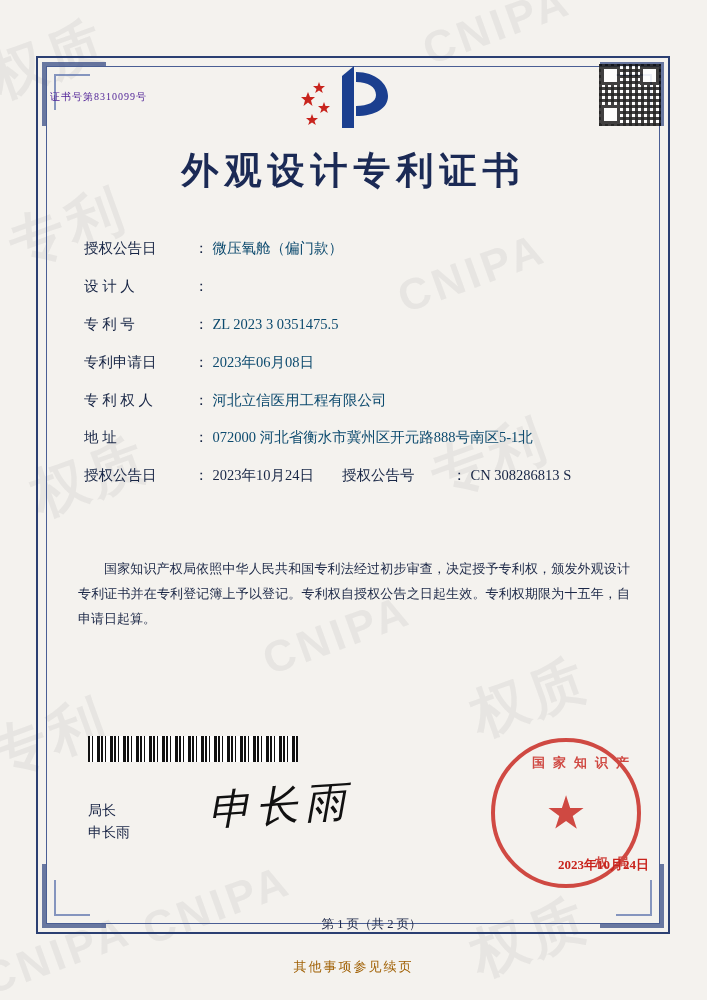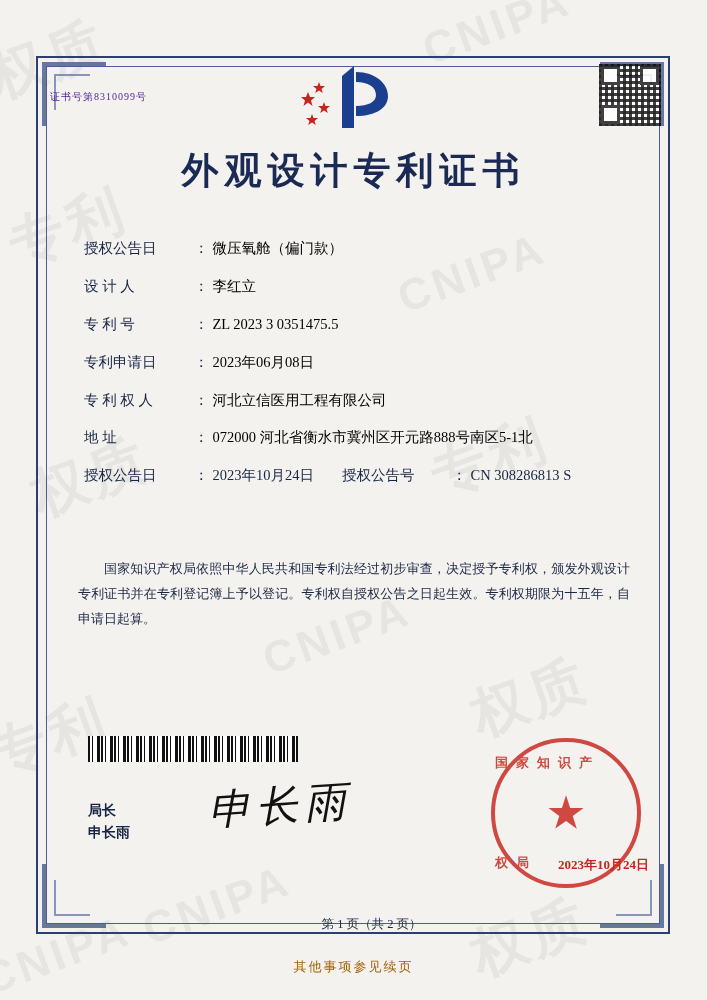--- a/index.html
+++ b/index.html
@@ -154,21 +154,21 @@
     flex: 0 0 110px;
     letter-spacing: 0px;
     color: #172545;
   }
   .fl.spread {
     display: flex;
     justify-content: space-between;
   }
   .fv {
     flex: 1;
-    color: #000000;
+    color: #0c4a6e;
   }
   .colon { margin: 0 4px 0 0; }
   .row-split { display: flex; width: 100%; }
   .row-split .half { display: flex; align-items: baseline; }
   .row-split .half:first-child { flex: 0 0 258px; }
   .row-split .half .fl { flex: 0 0 110px; }
 
   
   .paras {
     position: absolute;
@@ -196,21 +196,20 @@
   }
 
   
   .sig-block {
     position: absolute;
     left: 88px;
     top: 800px;
     font-size: 14px;
     line-height: 22px;
     color: #182445;
-    font-weight: bold;
   }
   .sig-hand {
     position: absolute;
     left: 208px;
     top: 778px;
     font-size: 42px;
     color: #111;
     font-family: "Liberation Serif", serif;
     transform: rotate(-4deg);
     letter-spacing: 6px;
@@ -233,21 +232,21 @@
     position: absolute;
     left: 50%; top: 50%;
     transform: translate(-50%,-50%);
     color: #c8241d;
     font-size: 40px;
     line-height: 1;
   }
   .seal-arc-top, .seal-arc-bottom {
     position: absolute;
     left: 0; right: 0;
-    text-align: left;
+    text-align: right;
     color: #c8241d;
     font-size: 13px;
     letter-spacing: 8px;
     font-weight: bold;
   }
   .seal-arc-top { top: 12px; }
   .seal-arc-bottom { bottom: 12px; }
   .seal-date {
     position: absolute;
     right: 58px;
@@ -324,21 +323,20 @@
 
   <div class="field-row">
     <span class="fl">授权公告日</span>
     <span class="colon">：</span>
     <span class="fv">微压氧舱（偏门款）</span>
   </div>
 
   <div class="field-row">
     <span class="fl spread">设 计 人</span>
     <span class="colon">：</span>
-    <span class="fv">李红立</span>
   </div>
 
   <div class="field-row">
     <span class="fl spread">专 利 号</span>
     <span class="colon">：</span>
     <span class="fv">ZL 2023 3 0351475.5</span>
   </div>
 
   <div class="field-row">
     <span class="fl">专利申请日</span>

